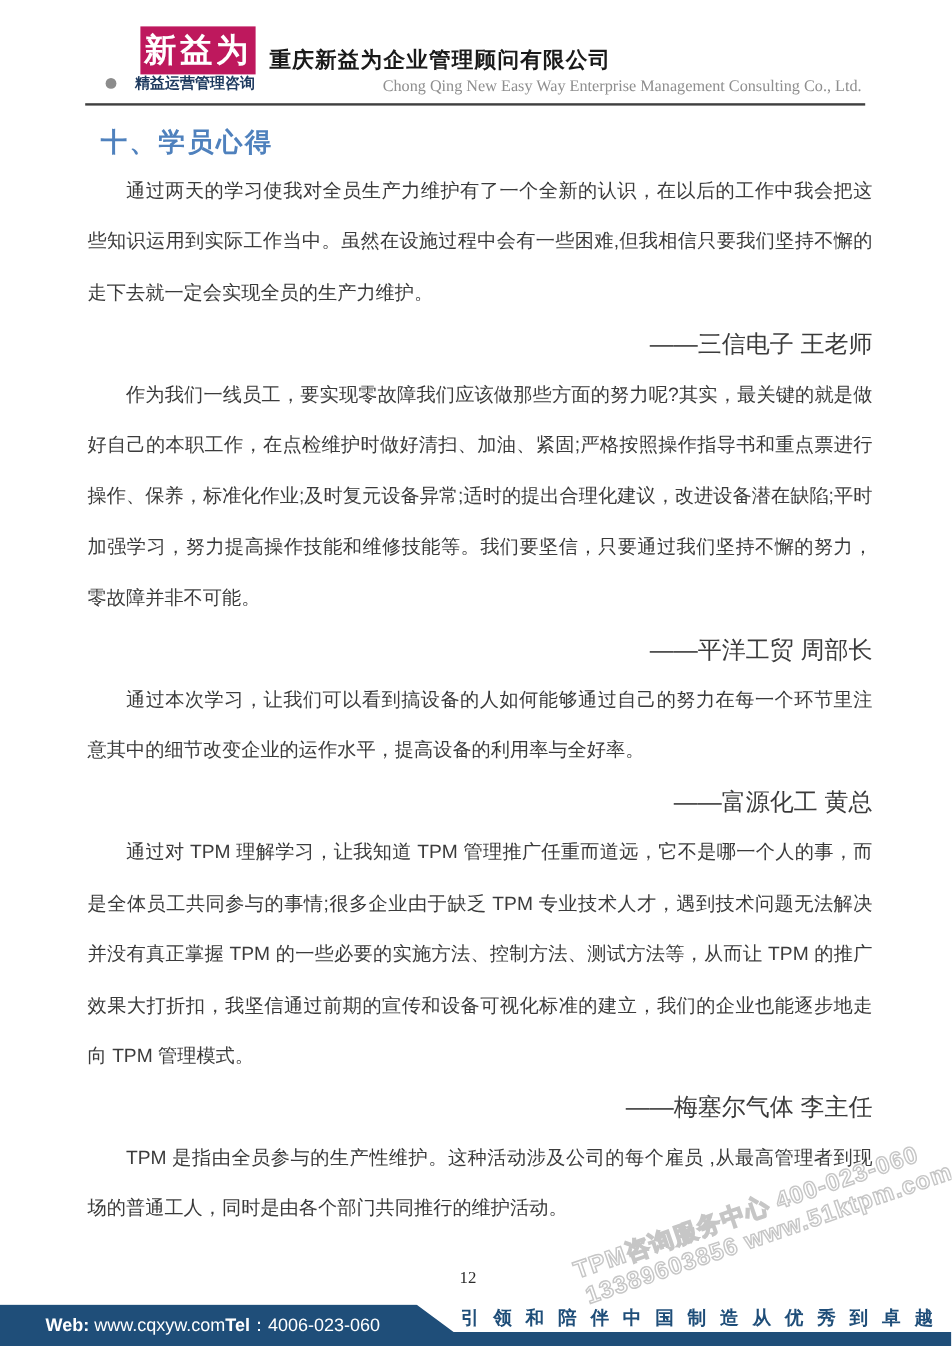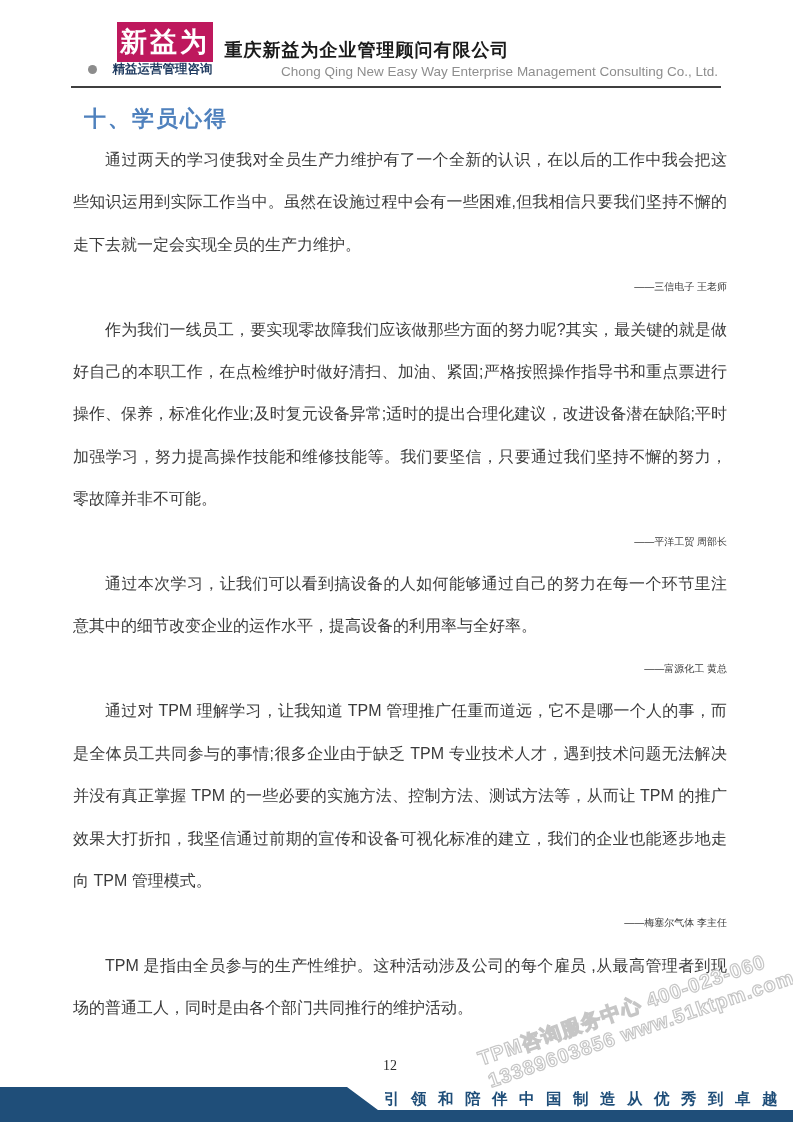--- a/index.html
+++ b/index.html
@@ -26,40 +26,40 @@
   .header-dot {
     position: absolute; left: 88px; top: 65px; width: 9px; height: 9px;
     border-radius: 50%; background: #8c8c8c;
   }
   .company-cn {
     position: absolute; left: 0; top: 38px; width: 734px; text-align: center;
     font-size: 18px; font-weight: bold; color: #1a1a1a; letter-spacing: 1px;
   }
   .company-en {
     position: absolute; right: 75px; top: 64px;
-    font-family: Liberation Sans, sans-serif;
+    font-family: Liberation Serif, serif;
     font-size: 13.5px; color: #8e8e8e;
   }
   .header-rule {
     position: absolute; left: 71px; top: 86px; width: 650px; height: 2px;
     background: #3f3f3f;
   }
 
   
   .content { position: absolute; left: 73px; top: 103px; width: 654px; z-index: 1; }
   .section-title {
     font-size: 22px; line-height: 28px; color: #4f81bd; font-weight: bold;
     letter-spacing: 2px; margin: 2px 0 6px 11px;
   }
   .para {
     font-size: 16px; line-height: 42.4px; color: #3b3b3b;
     text-align: justify; text-indent: 2em;
   }
   .attribution {
-    font-size: 10px; line-height: 42.4px; color: #3b3b3b; text-align: right;
+    font-size: 20px; line-height: 42.4px; color: #3b3b3b; text-align: right;
   }
 
   
   .wm {
     position: absolute; white-space: nowrap; font-weight: bold; font-size: 20px;
     letter-spacing: 1px; color: #ffffff; -webkit-text-stroke: 1.2px #c6c6c6;
     transform: rotate(-19deg); transform-origin: 0 50%;
     z-index: 3; pointer-events: none;
   }
   .wm1 { left: 479px; top: 1046px; }
@@ -117,15 +117,16 @@
     <p class="attribution">——梅塞尔气体  李主任</p>
 
     <p class="para">TPM 是指由全员参与的生产性维护。这种活动涉及公司的每个雇员 ,从最高管理者到现场的普通工人，同时是由各个部门共同推行的维护活动。</p>
   </div>
 
   <div class="wm wm1">TPM咨询服务中心 400-023-060</div>
   <div class="wm wm2">13389603856 www.51ktpm.com</div>
 
   <div class="page-number">12</div>
   <div class="footer-shape"></div>
+  <div class="footer-web"><span class="b">Web:</span><span> www.cqxyw.com</span><span class="b">Tel</span><span>：4006-023-060</span></div>
   <div class="footer-slogan">引领和陪伴中国制造从优秀到卓越</div>
 
 </div>
 
 </body></html>

